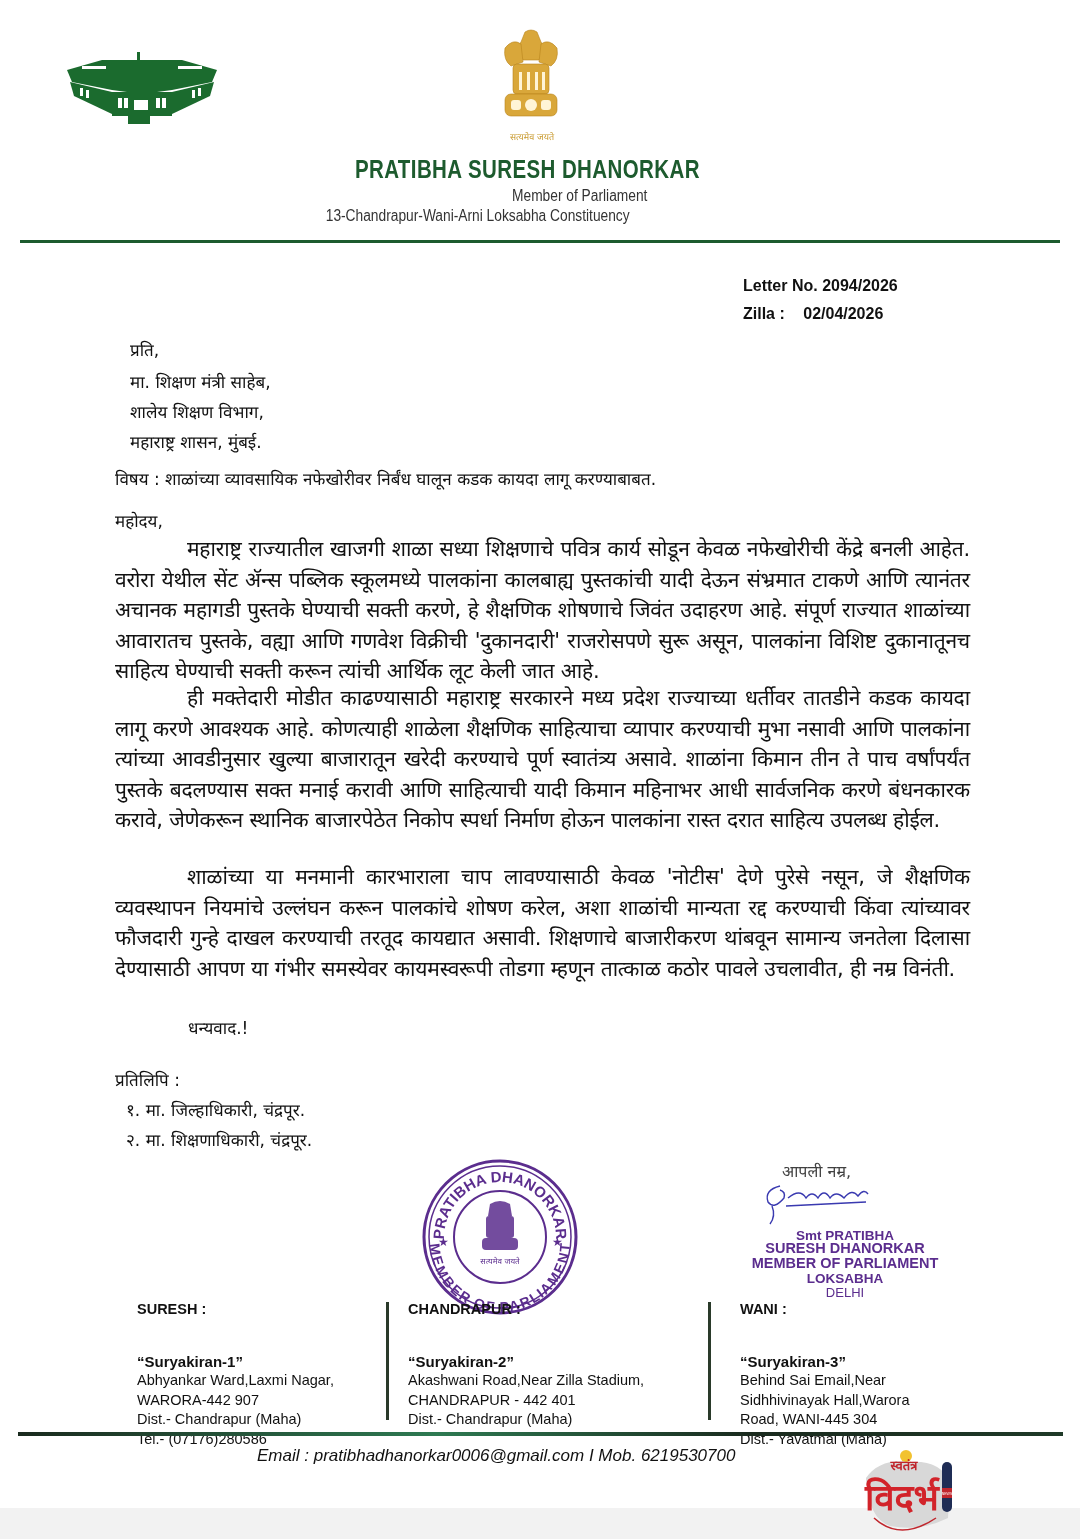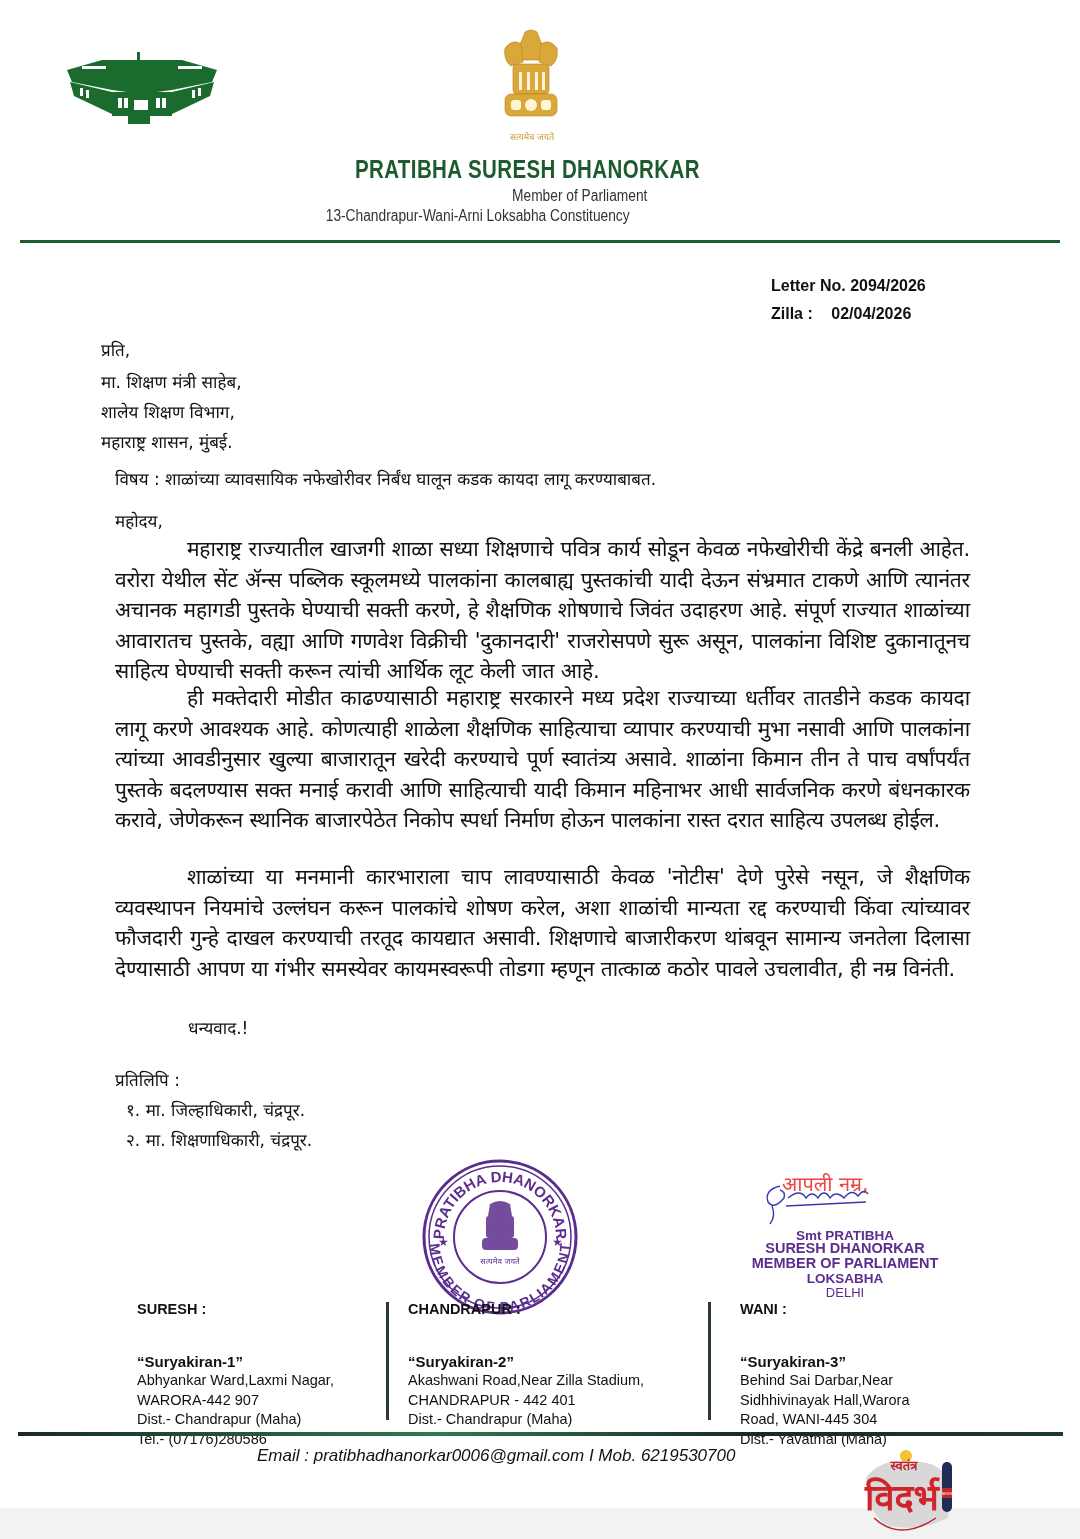--- a/index.html
+++ b/index.html
@@ -11,48 +11,48 @@
     #emblem { left:495px; top:28px; width:72px; height:100px; }
     #motto { left:500px; top:130px; width:64px; text-align:center; font-size:9px; color:#c99a2e; font-family:"DejaVu Sans", sans-serif; }
     #mp-name { left:0; width:932px; top:155px; text-align:center; padding-left:12px;margin-left:9px; }
     #mp-name span { display:inline-block; transform:scaleX(0.82); font-weight:bold; font-size:25px; color:#1d5b2e; letter-spacing:0.5px; margin-left:80px;}
     #mp-role { left:0; width:1080px; top:187px; text-align:center; font-size:16px; color:#333; }
     #mp-role span, #mp-const span { display:inline-block; transform:scaleX(0.86); margin-left:80px;}
     #mp-const { left:0; width:876px; top:207px; text-align:center; font-size:16px; color:#333; }
     #header-rule { left:20px; top:240px; width:1040px; height:3px; background:#1d5b2e; }
 
     
-    .meta { left:743px; font-weight:bold; font-size:16px; color:#111;margin-left:28px; }
+    .meta { left:743px; font-weight:bold; font-size:16px; color:#111; }
     .meta span.k { display:inline-block; }
     #letter-no { top:277px; }
     #letter-date { top:305px; }
     #letter-date .v { margin-left:14px; }
 
     
     .body-text { font-family:"DejaVu Sans", sans-serif; font-size:17px; color:#111; }
-    .addr { left:101px; }
+    .addr { left:130px; }
     #to-label { top:338px; }
     #to-1 { top:370px; }
     #to-2 { top:400px; }
     #to-3 { top:430px; }
     #subject { left:115px; top:467px; }
     #salutation { left:115px; top:509px; }
     .para { left:115px; width:855px; line-height:30.5px; text-align:justify; text-indent:72px; font-family:"DejaVu Sans", sans-serif; font-size:21px; letter-spacing:-0.2px; }
     #para-1 { top:534px; }
     #para-2 { top:683px; }
     #para-3 { top:862px; }
     #thanks { left:188px; top:1016px; }
     #cc-label { left:115px; top:1068px; }
     #cc-1 { left:126px; top:1098px; }
     #cc-2 { left:126px; top:1128px; }
 
     
     #seal { left:420px; top:1158px; width:160px; height:158px; }
     
-    #sign-closing { left:782px; top:1160px; font-family:"DejaVu Sans", sans-serif; font-size:20px; color:#ef4444;margin-top:10px; }
+    #sign-closing { left:782px; top:1160px; font-family:"DejaVu Sans", sans-serif; font-size:16px; color:#404040; }
     #signature { left:760px; top:1176px; width:130px; height:50px; }
     .sig-line { left:700px; width:290px; text-align:center; font-weight:bold; color:#5b2d8e; font-size:13.5px; line-height:15px; }
     #sig-name-1 { top:1228px; }
     #sig-name-2 { top:1241px; font-size:14.5px; }
     #sig-title { top:1256px; font-size:14.5px; }
     #sig-house { top:1271px; font-weight:bold; font-size:13.5px;}
     #sig-city { top:1285px; font-weight:normal; font-size:13px;}
 
     
     .office { top:1300px; font-size:14.5px; line-height:19.5px; color:#111; }
@@ -191,21 +191,21 @@
   <div class="hd">CHANDRAPUR :</div>
   <div class="nm">“Suryakiran-2”</div>
   <div>Akashwani Road,Near Zilla Stadium,</div>
   <div>CHANDRAPUR - 442 401</div>
   <div>Dist.- Chandrapur (Maha)</div>
 </div>
 <div id="vdiv-2" class="abs vdiv"></div>
 <div id="office-wani" class="abs office">
   <div class="hd">WANI :</div>
   <div class="nm">“Suryakiran-3”</div>
-  <div>Behind Sai Darbar,Near</div>
+  <div>Behind Sai Email,Near</div>
   <div>Sidhhivinayak Hall,Warora</div>
   <div>Road, WANI-445 304</div>
   <div>Dist.- Yavatmal (Maha)</div>
 </div>
 
 <div id="footer-rule" class="abs"></div>
 <div id="contact" class="abs">Email : pratibhadhanorkar0006@gmail.com I Mob. 6219530700</div>
 <div id="gray-band" class="abs"></div>
 
 <svg id="news-logo" class="abs" style="left:860px;top:1448px;" viewBox="0 0 100 90">

